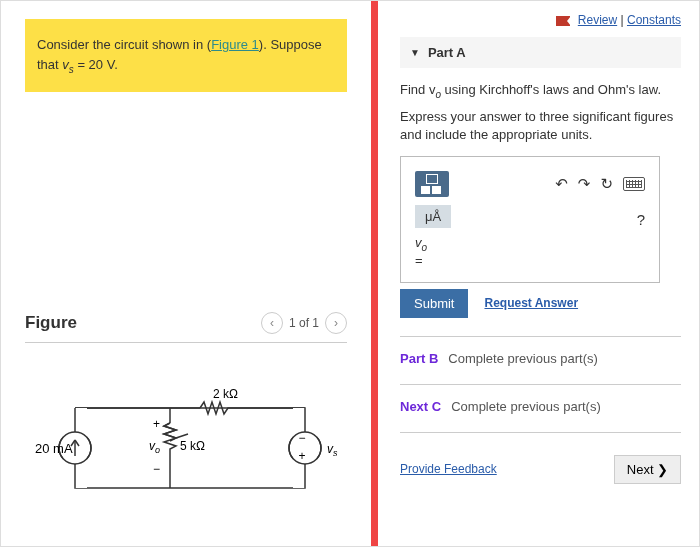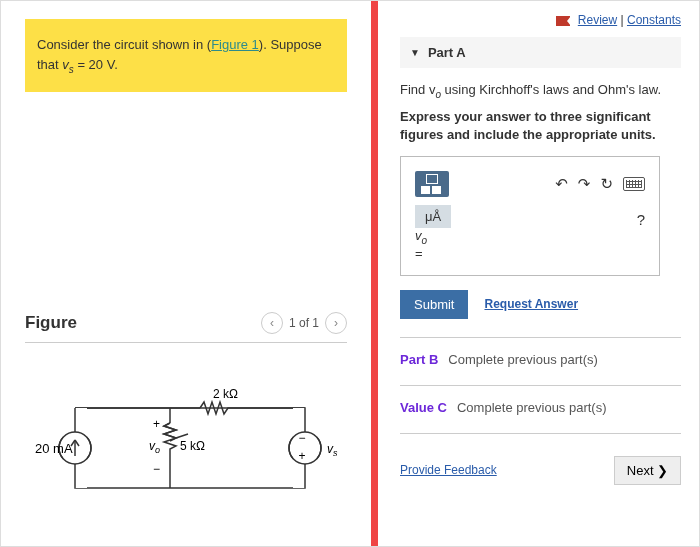--- a/index.html
+++ b/index.html
@@ -15,39 +15,39 @@
 .fig-nav .nav-btn{width:22px;height:22px;border:1px solid #ccc;border-radius:50%;display:flex;align-items:center;justify-content:center;color:#888;cursor:pointer;font-size:12px}
 .circuit{margin-top:35px;position:relative;width:320px;height:140px}
 .circuit svg{width:100%;height:100%}
 .top-links{text-align:right;font-size:12px;margin-bottom:10px}
 .top-links a{color:#2a5caa;text-decoration:underline}
 .flag{display:inline-block;width:14px;height:10px;background:#c0392b;margin-right:4px;vertical-align:middle;position:relative}
 .flag::before{content:"";position:absolute;right:-1px;top:0;width:0;height:0;border-top:5px solid transparent;border-bottom:5px solid transparent;border-right:4px solid #fff}
 .part-header{background:#f5f5f5;padding:8px 10px;font-weight:bold;font-size:13px;margin-bottom:14px;display:flex;align-items:center;gap:8px}
 .part-header .caret{font-size:10px}
 .question{font-size:13px;margin-bottom:8px}
-.instruct{font-weight:bold;font-size:13px;margin-bottom:12px;line-height:1.4}
+.instruct{font-weight:normal;font-size:13px;margin-bottom:12px;line-height:1.4}
 .ans-box{border:1px solid #bbb;padding:14px 14px 14px 14px;width:260px}
 .toolbar{display:flex;align-items:center;gap:10px;margin-bottom:8px}
 .tool-eq{width:34px;height:26px;background:#4a6a8a;border-radius:2px;position:relative;cursor:pointer}
 .tool-eq::before{content:"";position:absolute;top:3px;left:11px;width:10px;height:8px;border:1px solid #fff}
 .tool-eq::after{content:"";position:absolute;bottom:3px;left:6px;width:20px;height:8px;background:linear-gradient(90deg,#fff 0 9px,transparent 9px 11px,#fff 11px)}
 .spacer{flex:1}
 .tool{cursor:pointer;font-size:15px;color:#333}
 .kb-icon{width:22px;height:14px;border:1px solid #555;border-radius:2px;position:relative;cursor:pointer}
 .kb-icon::before{content:"";position:absolute;inset:2px;background:repeating-linear-gradient(90deg,#555 0 1px,transparent 1px 3px),repeating-linear-gradient(0deg,#555 0 1px,transparent 1px 3px)}
-.sub-tool{display:flex;align-items:flex-end;margin-bottom:0}
+.sub-tool{display:flex;align-items:flex-end;margin-bottom:7px}
 .chip{background:#d5dde3;padding:4px 10px;font-size:13px;cursor:pointer}
 .qmark{margin-left:auto;cursor:pointer;font-size:15px;color:#333}
 .eq-row{display:flex;align-items:center;gap:8px}
 .eq-label{font-style:italic;font-size:13px}
 .inputs{border:1px solid #bbb;padding:6px}
 .inputs .line{font-style:italic;color:#888;font-size:17px;padding:2px 6px}
 .inputs .line:first-child{border-bottom:1px solid #ddd}
-.btn-row{margin-top:14px;display:flex;align-items:center;gap:16px}
+.btn-row{margin-top:6px;display:flex;align-items:center;gap:16px}
 .submit-btn{background:#3b6ea5;color:#fff;border:none;padding:7px 14px;font-size:13px;cursor:pointer}
 .req{color:#2a5caa;text-decoration:underline;font-weight:bold;font-size:12px;cursor:pointer}
 .divider{border-top:1px solid #ccc;margin:18px 0 14px}
 .locked{font-size:13px;color:#555;margin-bottom:14px}
 .locked b{color:#6d28d9;font-weight:bold;margin-right:10px}
 .bottom{display:flex;align-items:center;justify-content:space-between;margin-top:8px}
 .feedback{color:#2a5caa;text-decoration:underline;font-size:12px;cursor:pointer}
 .next-btn{background:#eee;border:1px solid #ccc;padding:6px 12px;font-size:13px;cursor:pointer}
 .sub{font-size:10px;vertical-align:sub}
 text{font-family:Arial}
@@ -149,21 +149,21 @@
     </div>
 
     <div class="btn-row">
       <button class="submit-btn">Submit</button>
       <span class="req">Request Answer</span>
     </div>
 
     <div class="divider"></div>
     <div class="locked"><b>Part B</b><span>Complete previous part(s)</span></div>
     <div class="divider" style="margin:4px 0 14px"></div>
-    <div class="locked"><b>Value C</b><span>Complete previous part(s)</span></div>
+    <div class="locked"><b>Next C</b><span>Complete previous part(s)</span></div>
     <div class="divider" style="margin:4px 0 14px"></div>
 
     <div class="bottom">
       <span class="feedback">Provide Feedback</span>
       <button class="next-btn">Next ❯</button>
     </div>
   </div>
 </div>
 
 </body></html>

